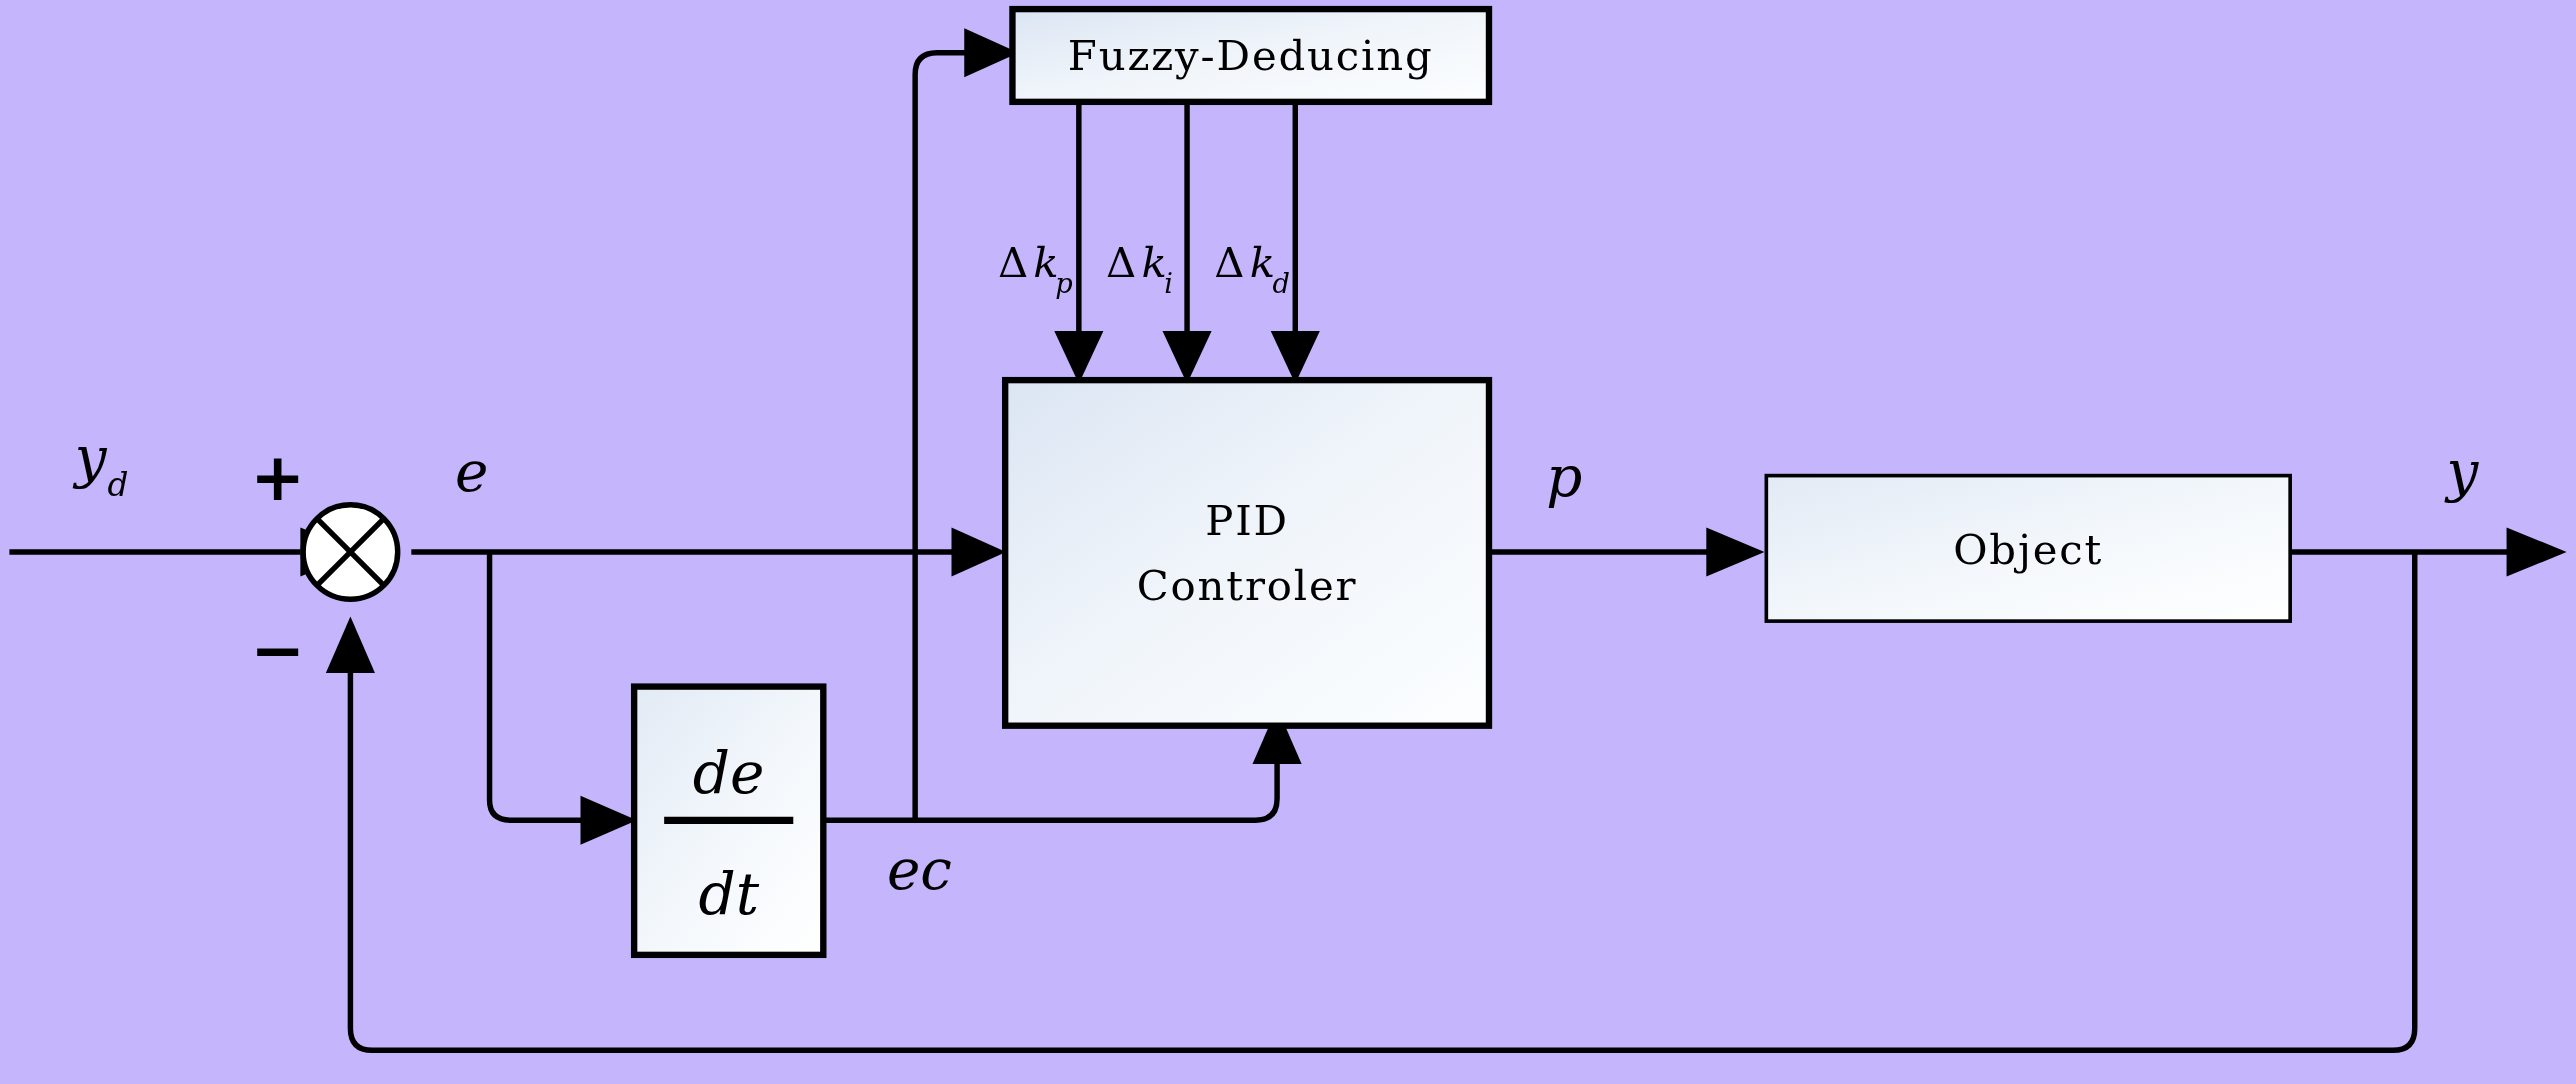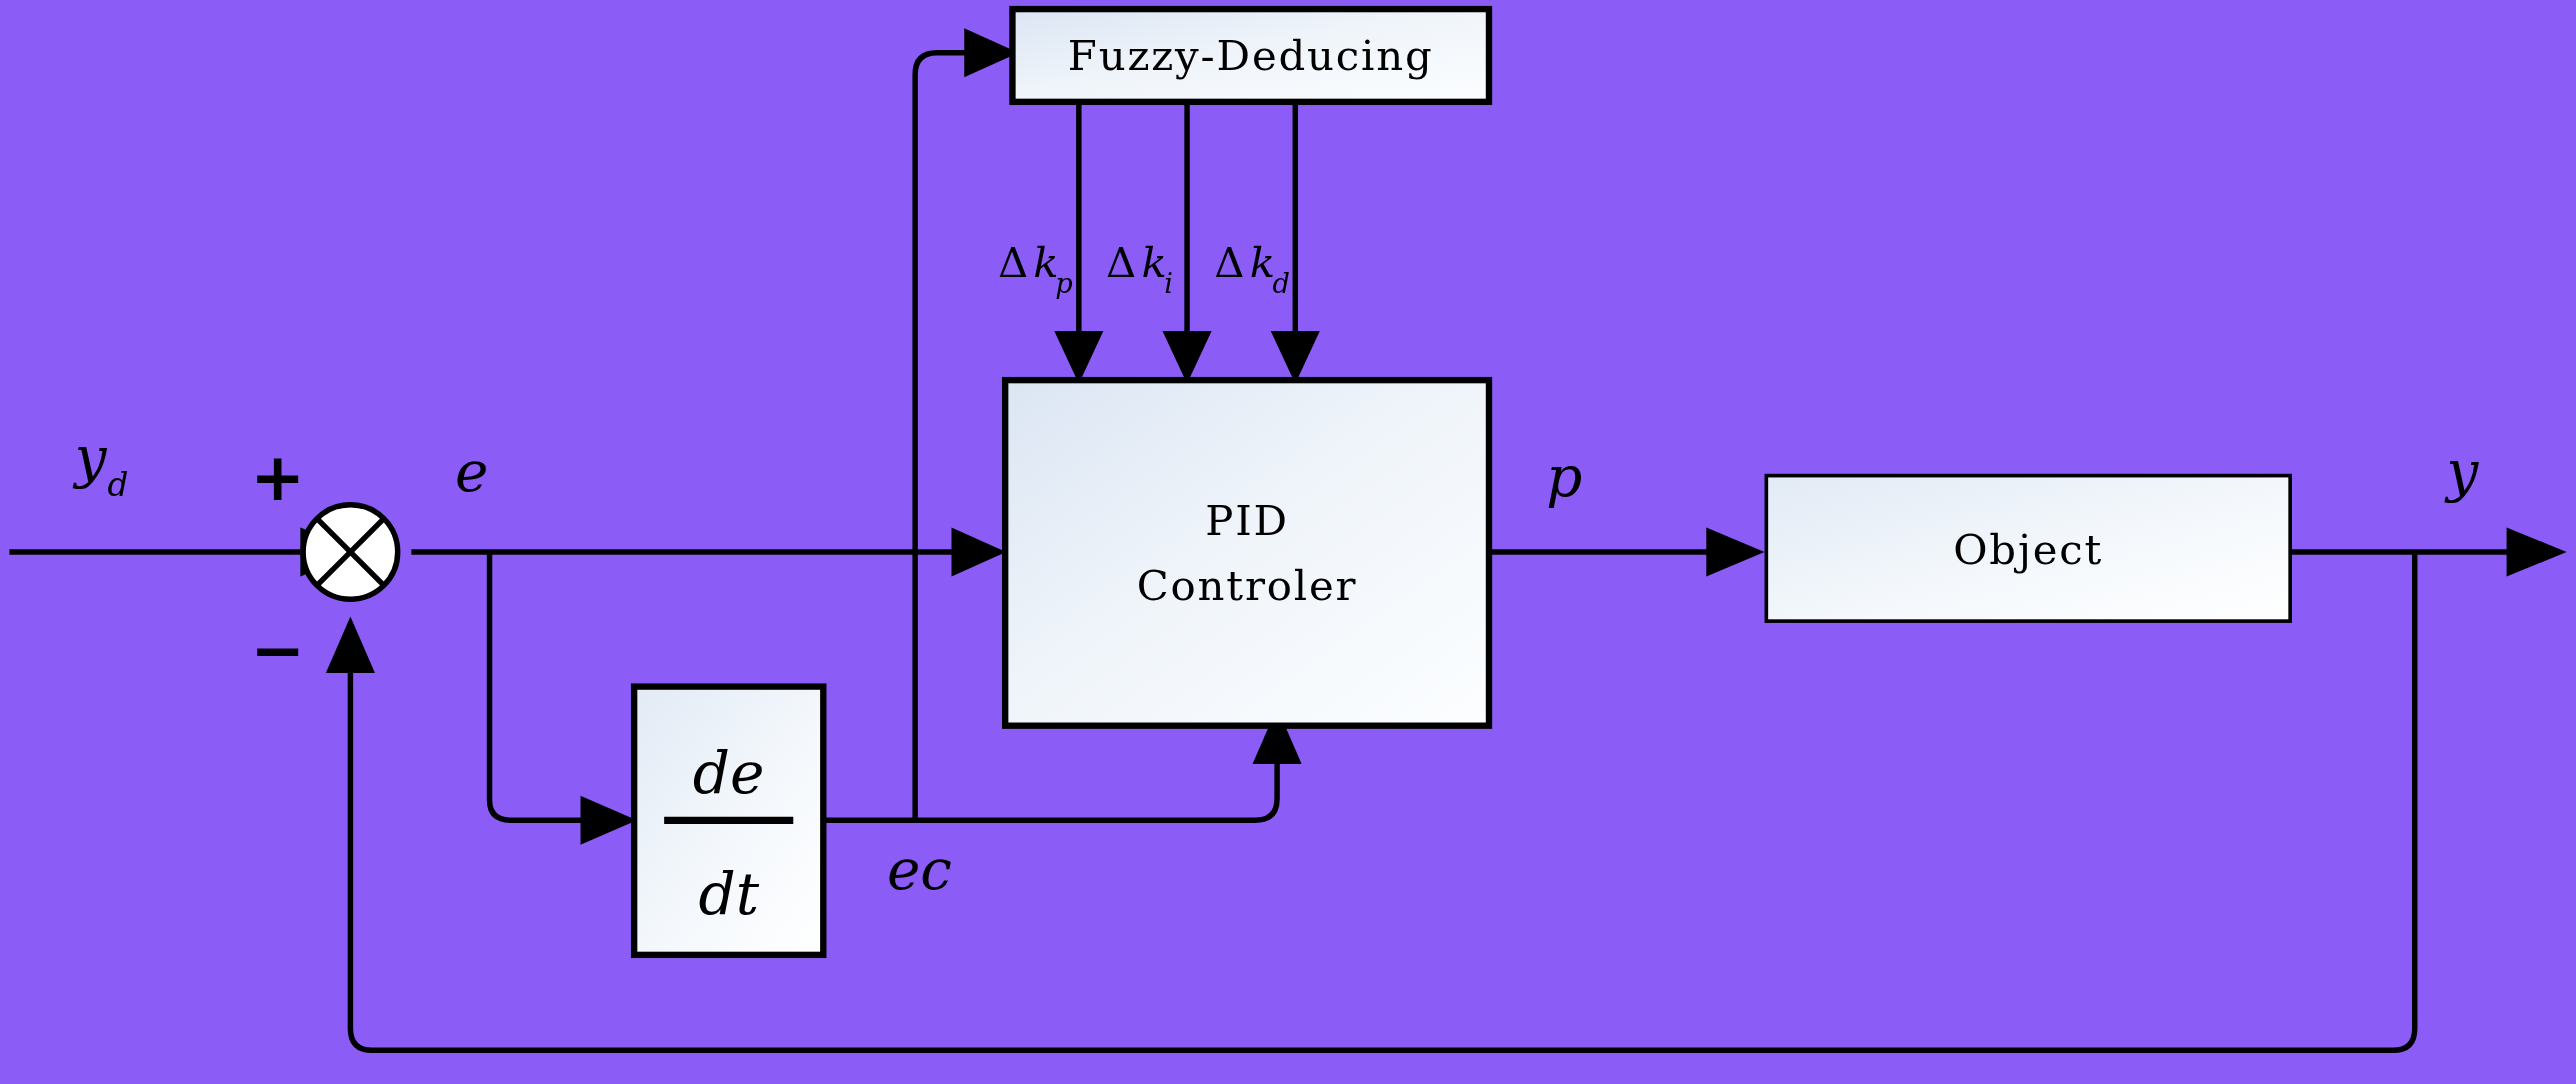--- a/index.html
+++ b/index.html
@@ -8,21 +8,21 @@
     padding: 0;
     background: #ffffff;
   }
   body {
     font-family: "Liberation Serif", serif;
   }
   #diagram-root {
     position: relative;
     width: 2576px;
     height: 1084px;
-    background: #8b5cf6;
+    background: #c4b5fd;
     overflow: hidden;
   }
   svg.canvas {
     position: absolute;
     top: 0;
     left: 0;
     width: 2576px;
     height: 1084px;
     display: block;
   }

